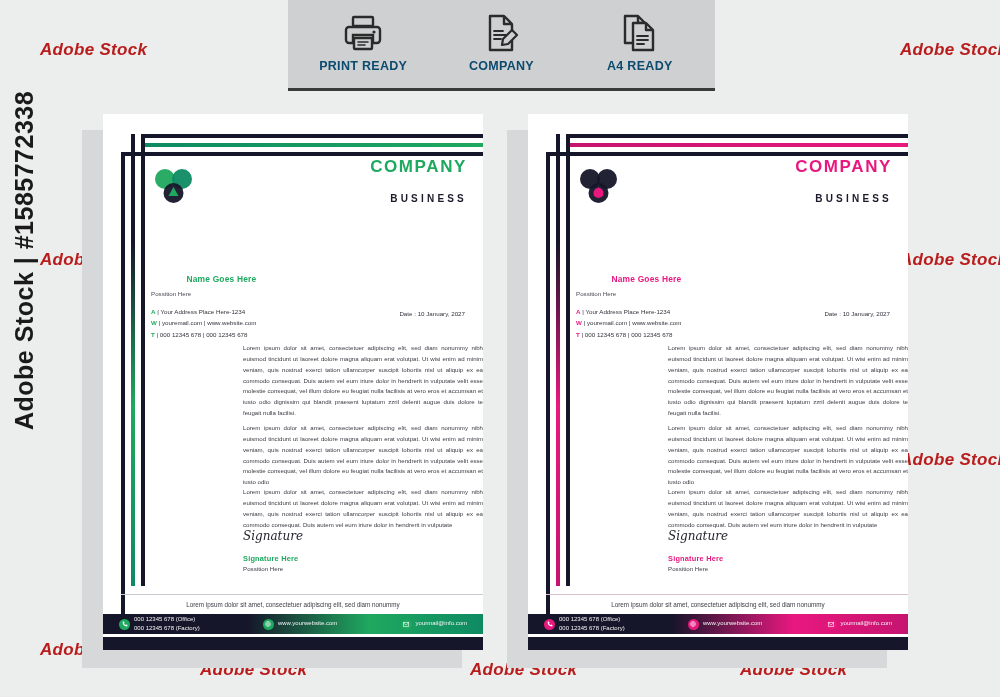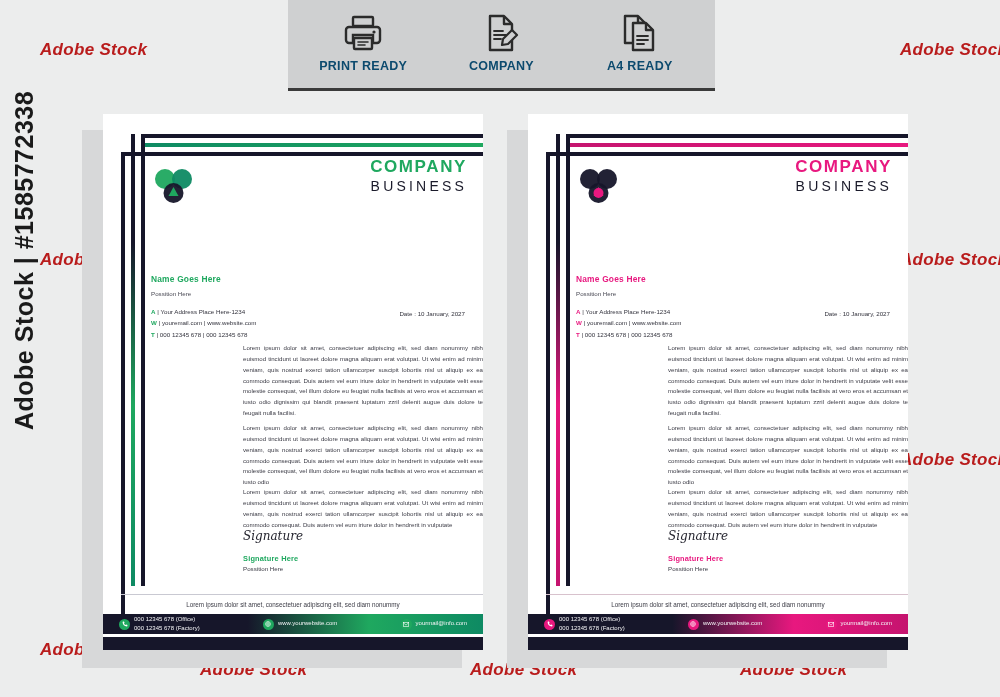--- a/index.html
+++ b/index.html
@@ -77,27 +77,27 @@
   .bar { position:absolute; }
 
   .brand {
     position:absolute;
     text-align:right;
   }
   .brand .company {
     font-size:17px; font-weight:bold; letter-spacing:1.6px; line-height:1;
   }
   .brand .business {
-    font-size:14px; font-weight:normal; color:#1b1b2b; letter-spacing:3.2px; margin-top:3px;
+    font-size:10px; font-weight:bold; color:#1b1b2b; letter-spacing:3.2px; margin-top:18px;
   }
 
   .logo { position:absolute; width:46px; height:40px; }
 
   .addr { position:absolute; font-size:6.2px; color:#33333d; line-height:1.85; }
-  .addr .nm { font-size:8.4px; font-weight:bold; letter-spacing:0.2px; }
+  .addr .nm { font-size:8.4px; font-weight:bold; letter-spacing:0.2px;text-align:right; }
   .addr .pos { font-size:6.2px; color:#4a4a55; margin-bottom:7px; }
   .addr .ln { white-space:nowrap; }
   .addr .ln b { font-weight:bold; }
 
   .datetxt { position:absolute; font-size:6.2px; color:#33333d; }
 
   .para {
     position:absolute;
     font-size:6.1px;
     line-height:1.78;

